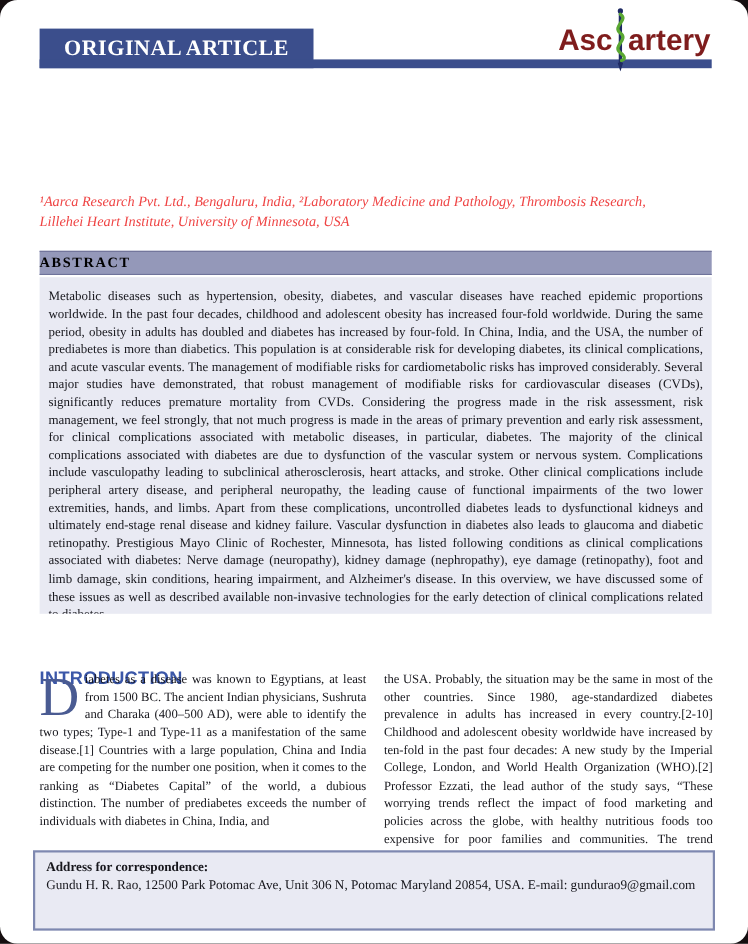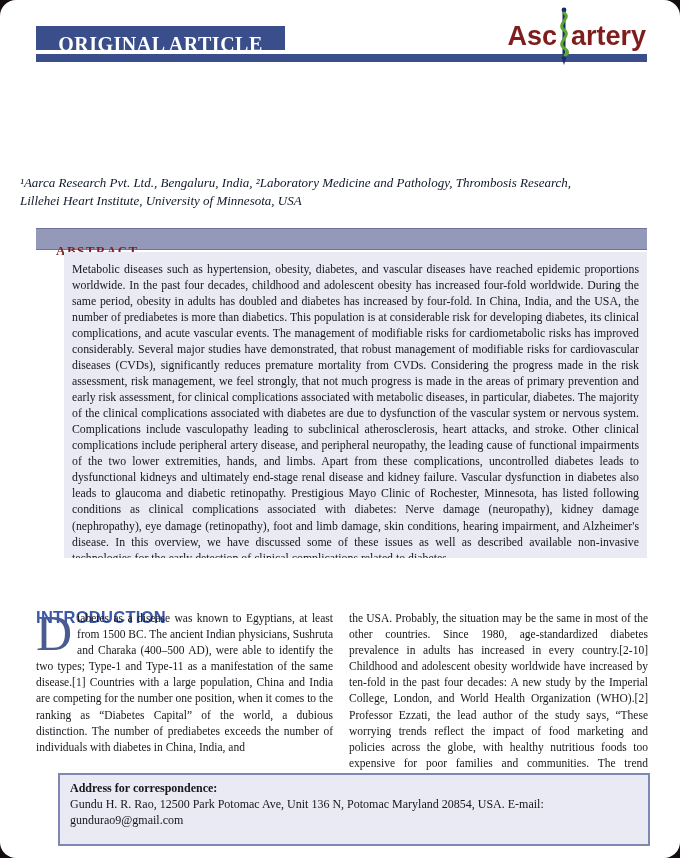--- a/index.html
+++ b/index.html
@@ -10,21 +10,21 @@
     overflow:hidden;
   }
   .page{
     position:absolute;inset:0;
     background:#ffffff;
     border-radius:16px;
     overflow:hidden;
   }
   
   .oa-box{
-    position:absolute;left:36px;top:26px;width:249px;height:24px;
+    position:absolute;left:36px;top:26px;width:249px;height:36px;
     background:#3b4e8c;
     color:#ffffff;
     font-family:"Liberation Serif", serif;
     font-weight:bold;font-size:20px;letter-spacing:0.5px;
     line-height:36px;text-align:center;
   }
   .top-rule{
     position:absolute;left:36px;right:33px;top:54px;height:8px;
     background:#3b4e8c;
   }
@@ -42,42 +42,41 @@
     position:absolute;left:36px;top:84px;width:592px;
     font-family:"Liberation Sans", sans-serif;
     font-weight:bold;font-size:23px;line-height:1.2;color:#111111;
   }
   .authors{
     position:absolute;left:36px;top:147px;
     font-family:"Liberation Sans", sans-serif;
     font-weight:bold;font-size:13.5px;color:#222222;
   }
   .affiliations{
-    position:absolute;left:20px;top:174px;width:590px;
-    font-style:italic;font-size:13px;line-height:1.35;color:#0f172a;
+    position:absolute;left:36px;top:174px;width:590px;
+    font-style:italic;font-size:13px;line-height:1.35;color:#ef4444;
   }
   
   .abstract-bar{
     position:absolute;left:36px;right:33px;top:228px;height:22px;
     background:#9498b9;
     border-top:1px solid #6f739a;border-bottom:1px solid #6f739a;
     box-sizing:border-box;
   }
   .abstract-bar span{
     font-family:"Liberation Serif", serif;
-    font-weight:bold;font-size:13px;letter-spacing:1.5px;color:#7f1d1d;
-    line-height:20px;padding-left:20px;margin-top:12px;
+    font-weight:bold;font-size:13px;letter-spacing:1.5px;color:#000000;
+    line-height:20px;padding-left:0;
   }
   .abstract-panel{
     position:absolute;left:36px;right:33px;top:252px;height:306px;
     background:#e9eaf3;
     box-sizing:border-box;
     padding:9px 8px 8px 8px;
     overflow:hidden;
-    margin-left:28px;
   }
   .abstract-text{
     font-size:11.8px;line-height:1.36;text-align:justify;color:#16161c;
     margin:0;
   }
   
   .intro-heading{
     position:absolute;left:36px;top:608px;
     font-family:"Liberation Sans", sans-serif;
     font-weight:bold;font-size:16.5px;letter-spacing:0.3px;color:#3b57a8;
@@ -97,21 +96,20 @@
   }
   
   .footer-box{
     position:absolute;left:30px;right:30px;top:773px;height:73px;
     background:#e9eaf3;
     border:2px solid #7e88b0;
     box-sizing:border-box;
     padding:5px 10px;
     font-size:12px;color:#16161c;
     line-height:1.35;
-    margin-left:28px;
   }
   .footer-box .corr-label{font-weight:bold;}
   .footer-box .copyright{font-weight:bold;margin-top:9px;font-size:11.5px;}
 </style>
 </head>
 <body>
 
 <div class="page">
 
   <div class="oa-box">
@@ -143,16 +141,16 @@
   <div class="intro-heading">INTRODUCTION</div>
 
   <div class="col col-left">
     <span class="dropcap">D</span><span>iabetes as a disease was known to Egyptians, at least from 1500 BC. The ancient Indian physicians, Sushruta and Charaka (400–500 AD), were able to identify the two types; Type-1 and Type-11 as a manifestation of the same disease.[1] Countries with a large population, China and India are competing for the number one position, when it comes to the ranking as “Diabetes Capital” of the world, a dubious distinction. The number of prediabetes exceeds the number of individuals with diabetes in China, India, and</span>
   </div>
 
   <div class="col col-right">the USA. Probably, the situation may be the same in most of the other countries. Since 1980, age-standardized diabetes prevalence in adults has increased in every country.[2-10] Childhood and adolescent obesity worldwide have increased by ten-fold in the past four decades: A new study by the Imperial College, London, and World Health Organization (WHO).[2] Professor Ezzati, the lead author of the study says, “These worrying trends reflect the impact of food marketing and policies across the globe, with healthy nutritious foods too expensive for poor families and communities. The trend predicts, a generation of children and adolescents, growing up</div>
 
   <div class="footer-box">
     <div class="corr-label">Address for correspondence:</div>
-    <div>Gundu H. R. Rao, 12500 Park Potomac Ave, Unit 136 N, Potomac Maryland 20854, USA. E-mail: gundurao9@gmail.com</div>
+    <div>Gundu H. R. Rao, 12500 Park Potomac Ave, Unit 306 N, Potomac Maryland 20854, USA. E-mail: gundurao9@gmail.com</div>
   </div>
 
 </div>
 
 </body></html>

